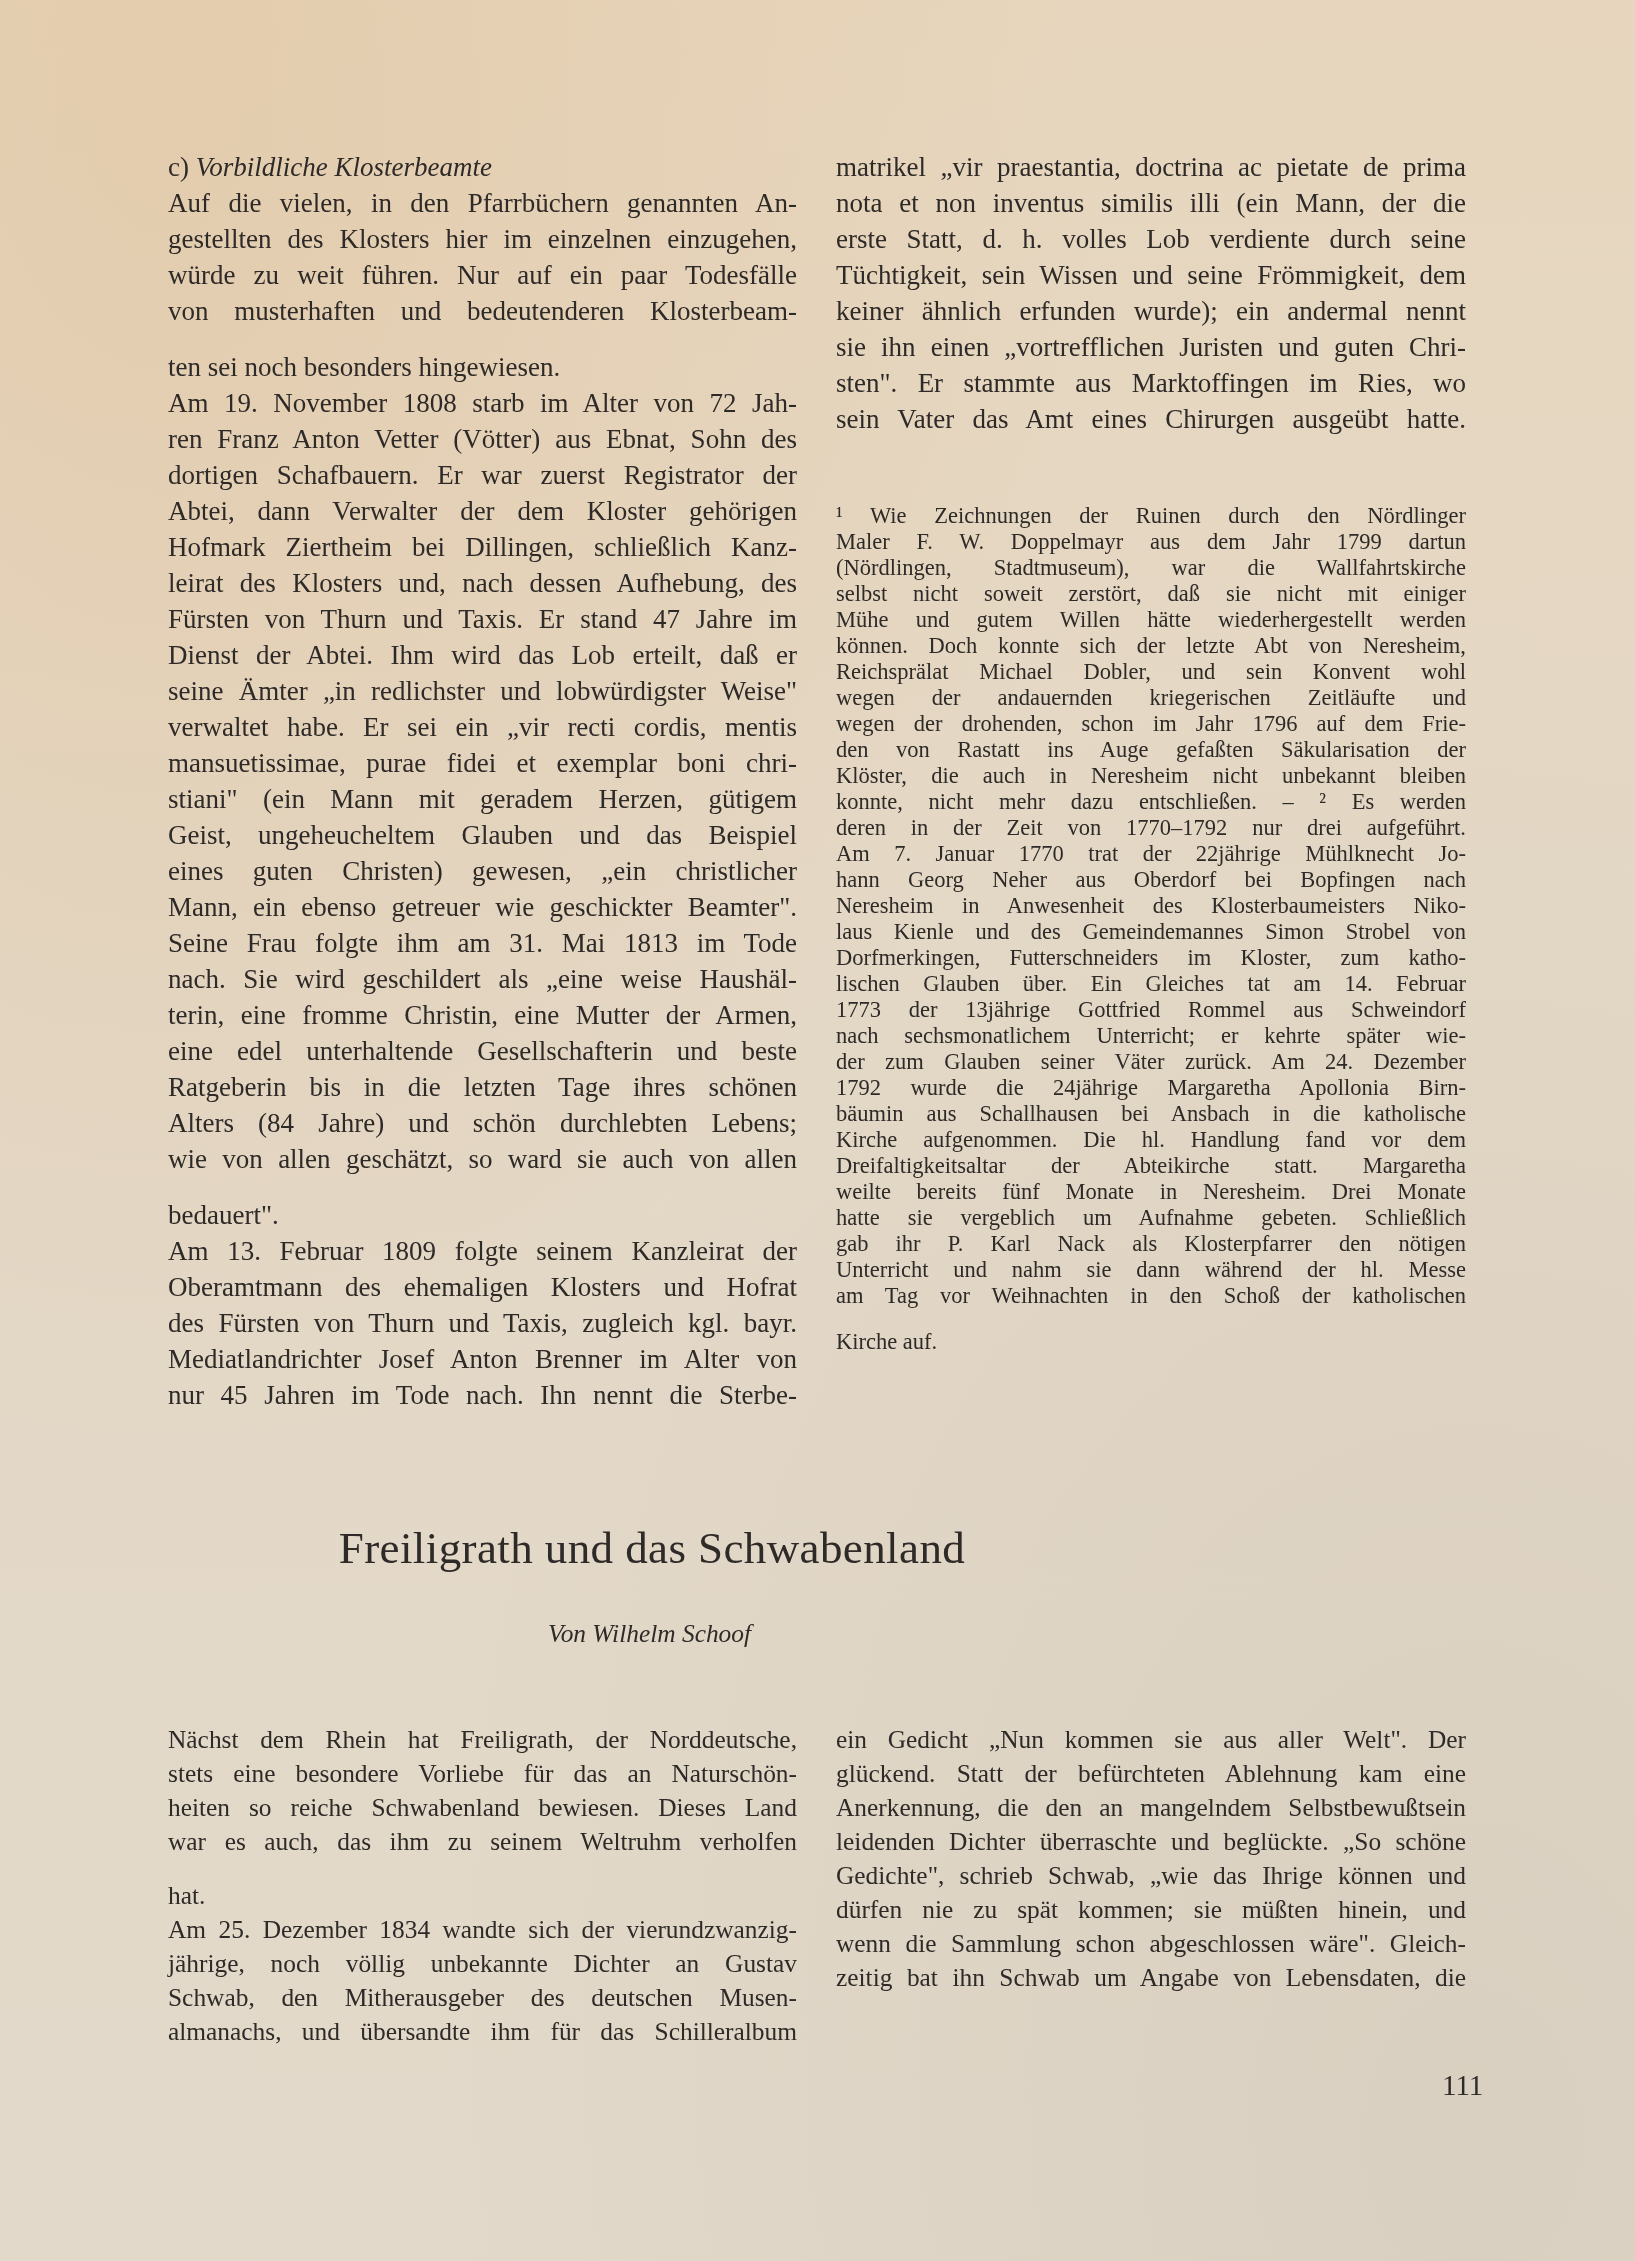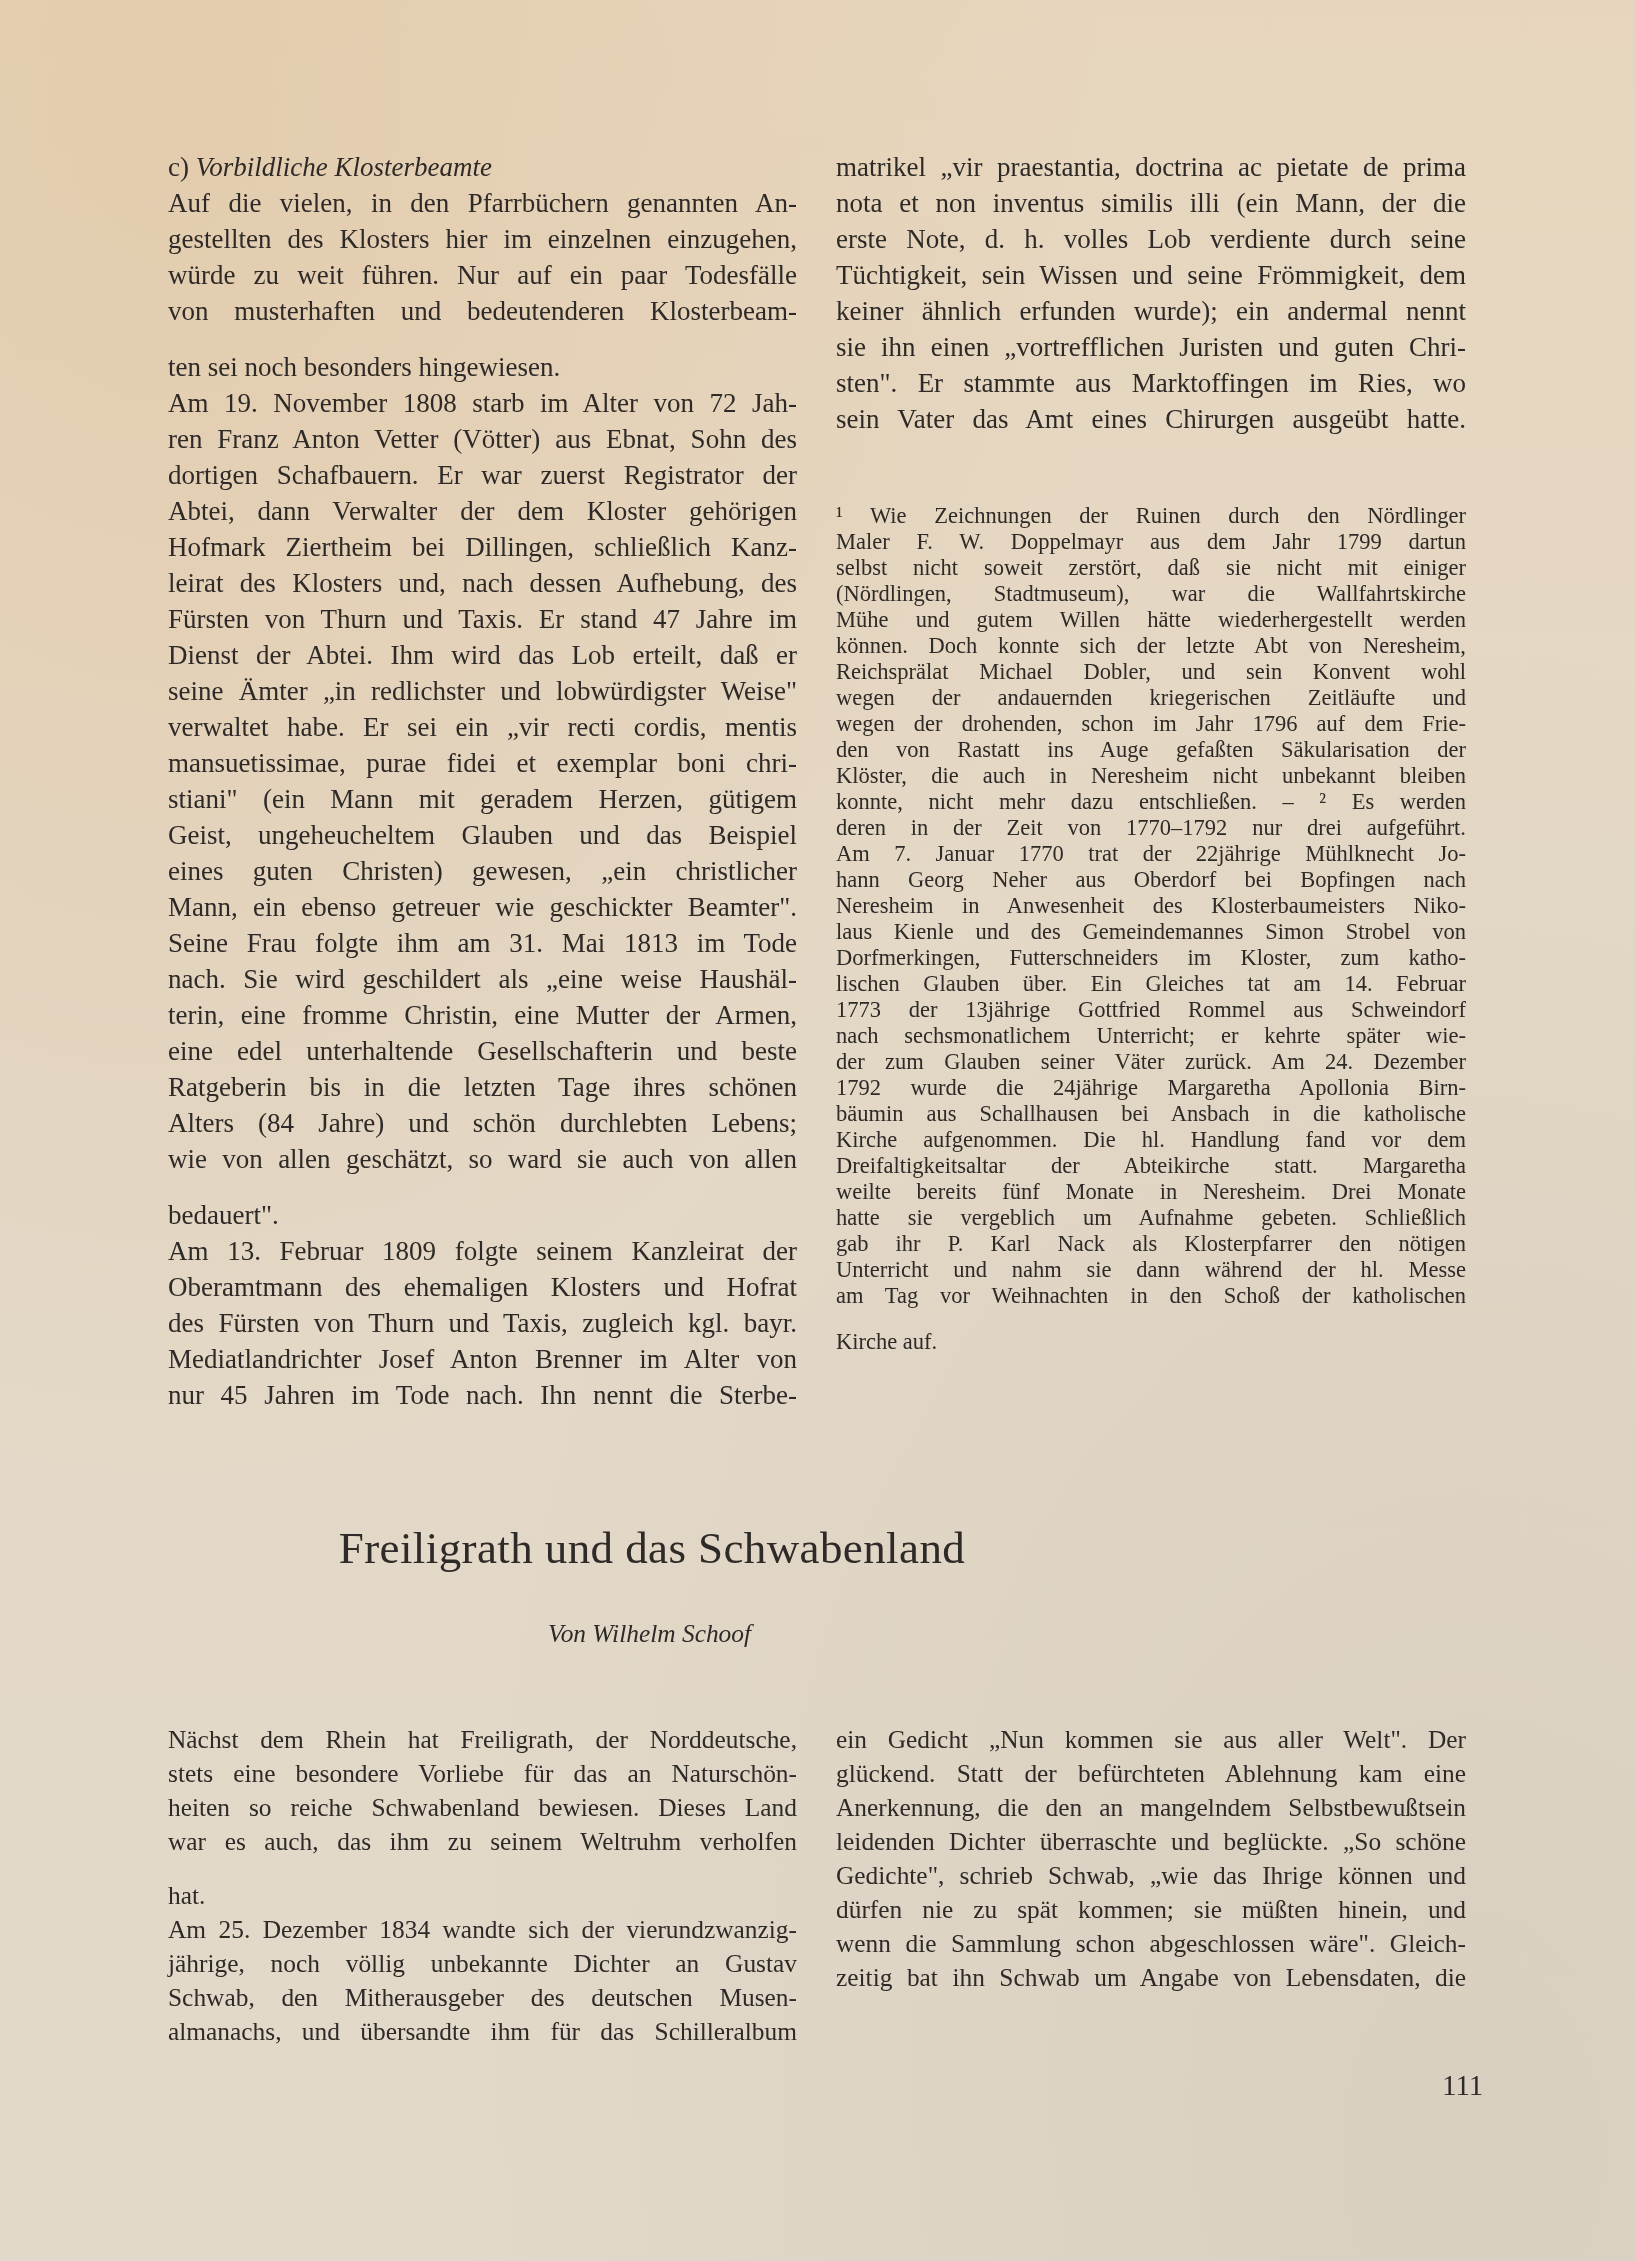--- a/index.html
+++ b/index.html
@@ -91,33 +91,33 @@
   <span class="line">Am 13. Februar 1809 folgte seinem Kanzleirat der</span>
   <span class="line">Oberamtmann des ehemaligen Klosters und Hofrat</span>
   <span class="line">des Fürsten von Thurn und Taxis, zugleich kgl. bayr.</span>
   <span class="line">Mediatlandrichter Josef Anton Brenner im Alter von</span>
   <span class="line">nur 45 Jahren im Tode nach. Ihn nennt die Sterbe-</span>
 </div>
 
 <div class="col right-top">
   <span class="line">matrikel „vir praestantia, doctrina ac pietate de prima</span>
   <span class="line">nota et non inventus similis illi (ein Mann, der die</span>
-  <span class="line">erste Note, d. h. volles Lob verdiente durch seine</span>
+  <span class="line">erste Statt, d. h. volles Lob verdiente durch seine</span>
   <span class="line">Tüchtigkeit, sein Wissen und seine Frömmigkeit, dem</span>
   <span class="line">keiner ähnlich erfunden wurde); ein andermal nennt</span>
   <span class="line">sie ihn einen „vortrefflichen Juristen und guten Chri-</span>
   <span class="line">sten". Er stammte aus Marktoffingen im Ries, wo</span>
   <span class="line">sein Vater das Amt eines Chirurgen ausgeübt hatte.</span>
 </div>
 
 <div class="col foot">
   <span class="line">¹ Wie Zeichnungen der Ruinen durch den Nördlinger</span>
   <span class="line">Maler F. W. Doppelmayr aus dem Jahr 1799 dartun</span>
+  <span class="line">(Nördlingen, Stadtmuseum), war die Wallfahrtskirche</span>
   <span class="line">selbst nicht soweit zerstört, daß sie nicht mit einiger</span>
-  <span class="line">(Nördlingen, Stadtmuseum), war die Wallfahrtskirche</span>
   <span class="line">Mühe und gutem Willen hätte wiederhergestellt werden</span>
   <span class="line">können. Doch konnte sich der letzte Abt von Neresheim,</span>
   <span class="line">Reichsprälat Michael Dobler, und sein Konvent wohl</span>
   <span class="line">wegen der andauernden kriegerischen Zeitläufte und</span>
   <span class="line">wegen der drohenden, schon im Jahr 1796 auf dem Frie-</span>
   <span class="line">den von Rastatt ins Auge gefaßten Säkularisation der</span>
   <span class="line">Klöster, die auch in Neresheim nicht unbekannt bleiben</span>
   <span class="line">konnte, nicht mehr dazu entschließen. – ² Es werden</span>
   <span class="line">deren in der Zeit von 1770–1792 nur drei aufgeführt.</span>
   <span class="line">Am 7. Januar 1770 trat der 22jährige Mühlknecht Jo-</span>

